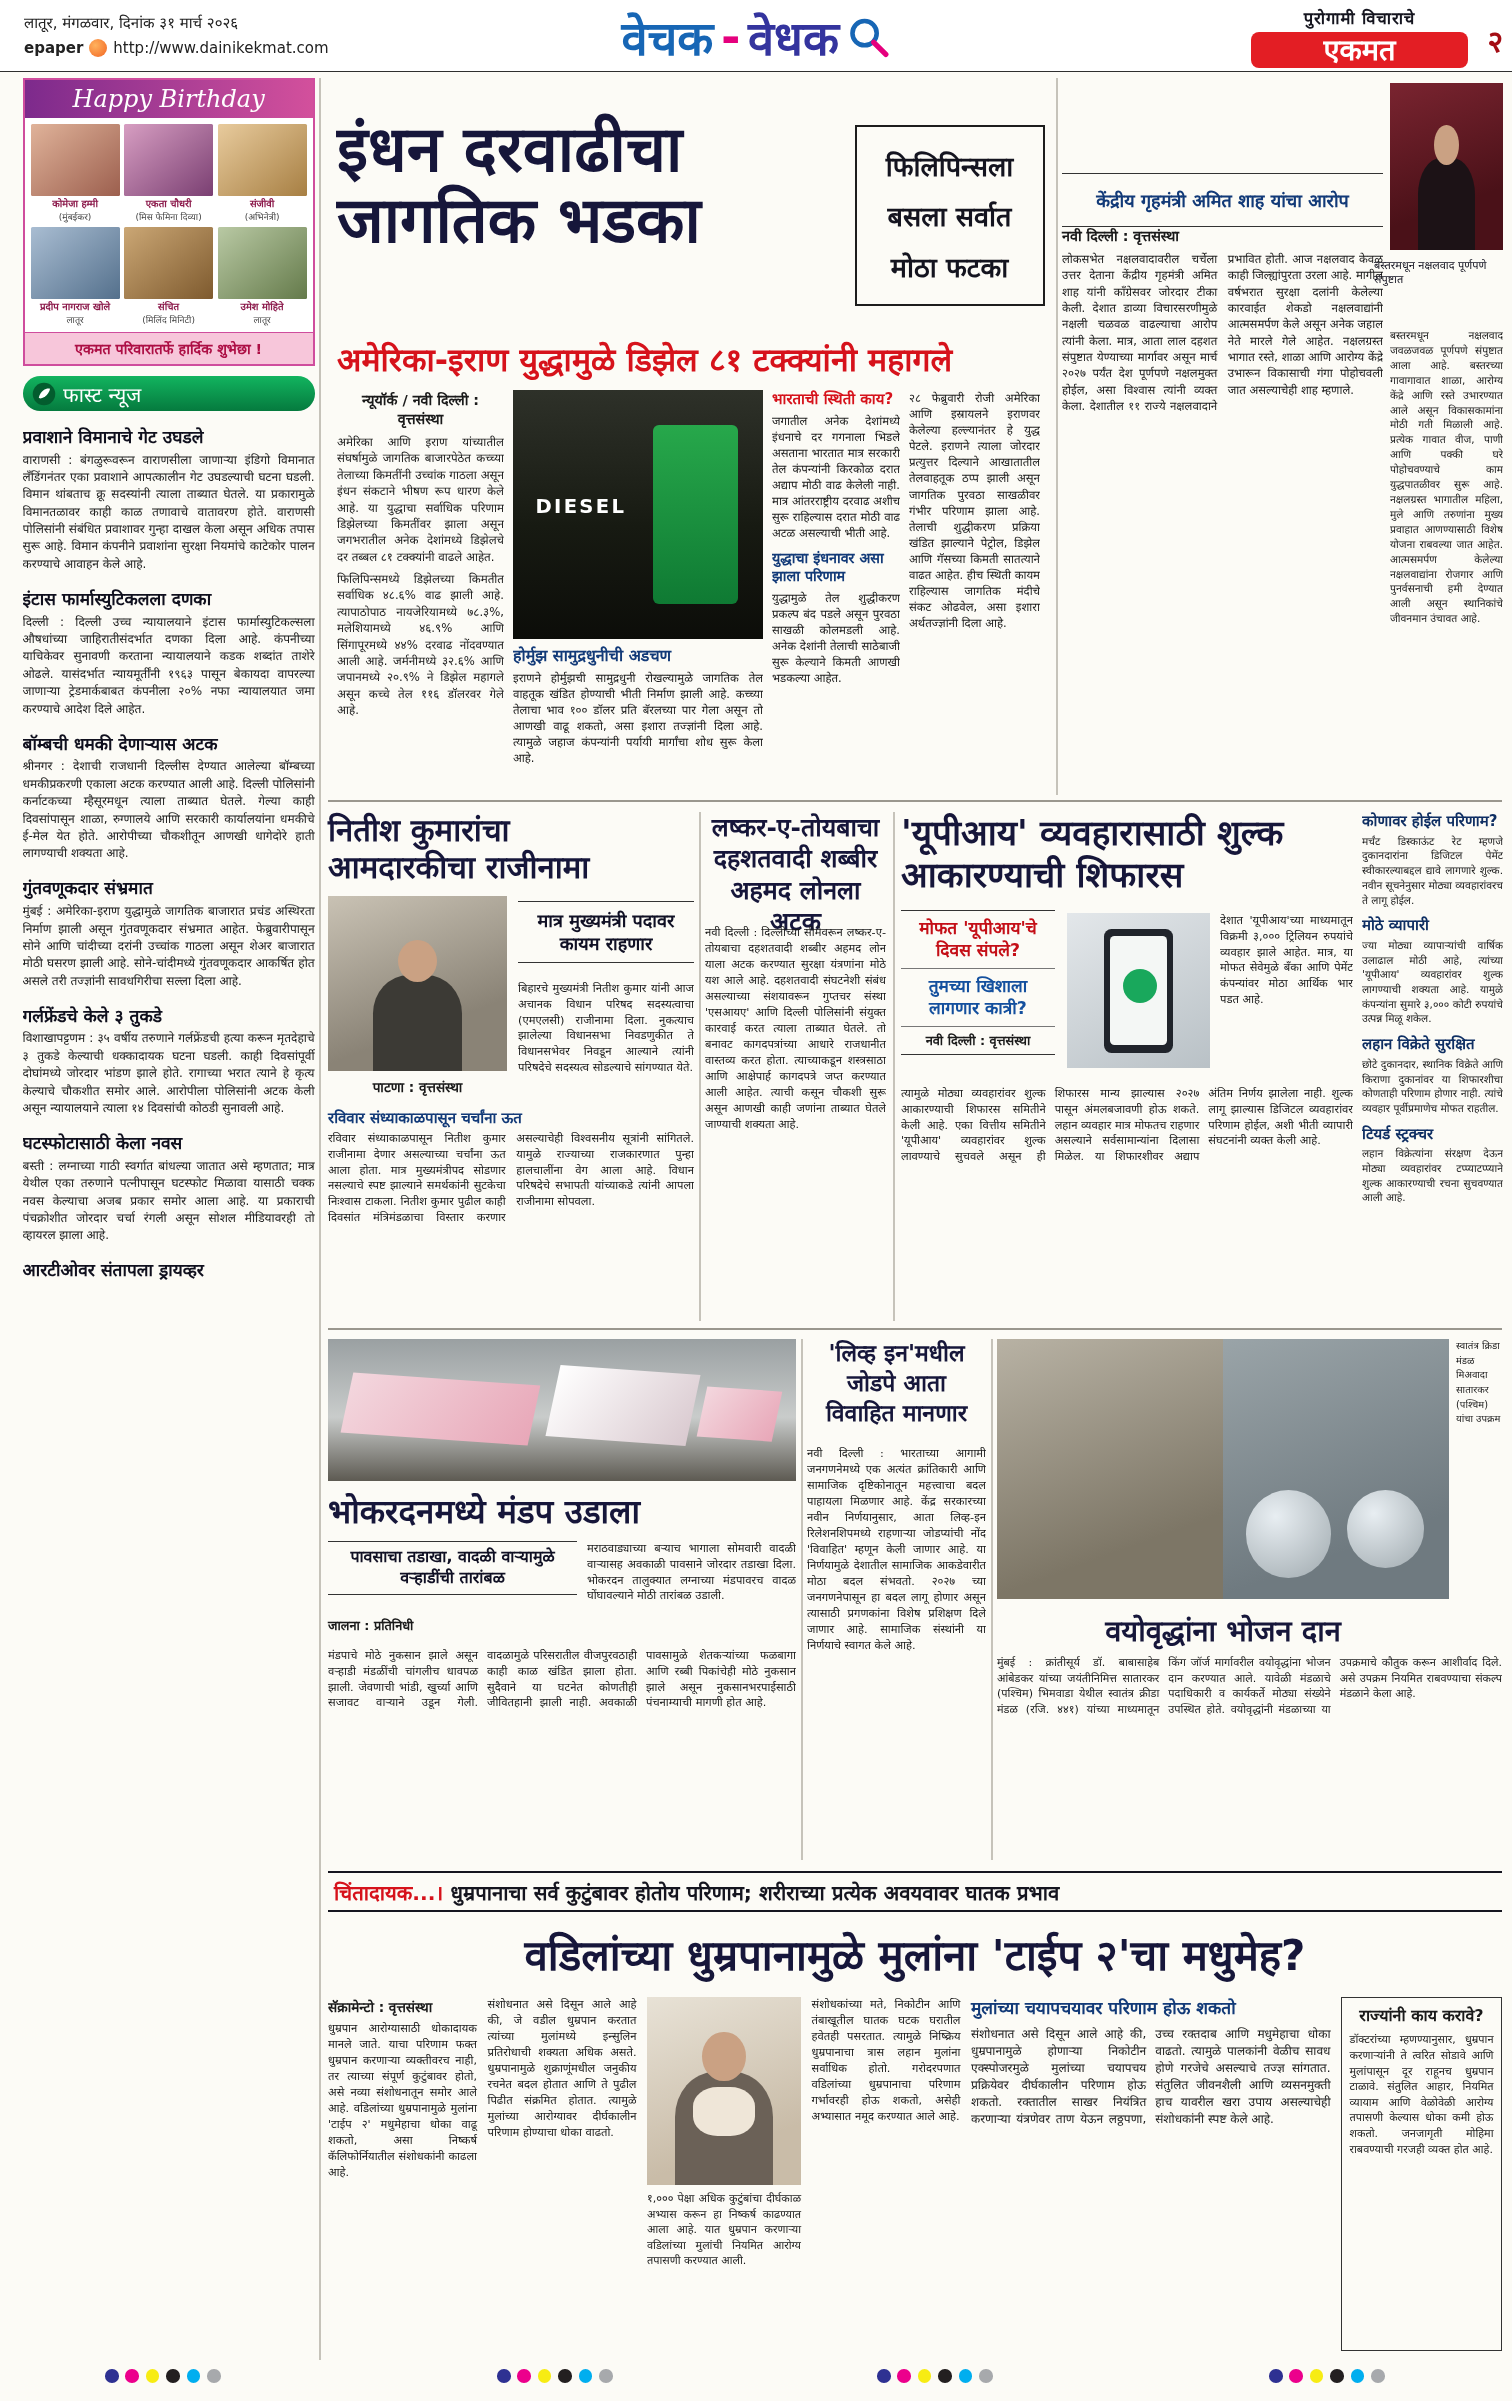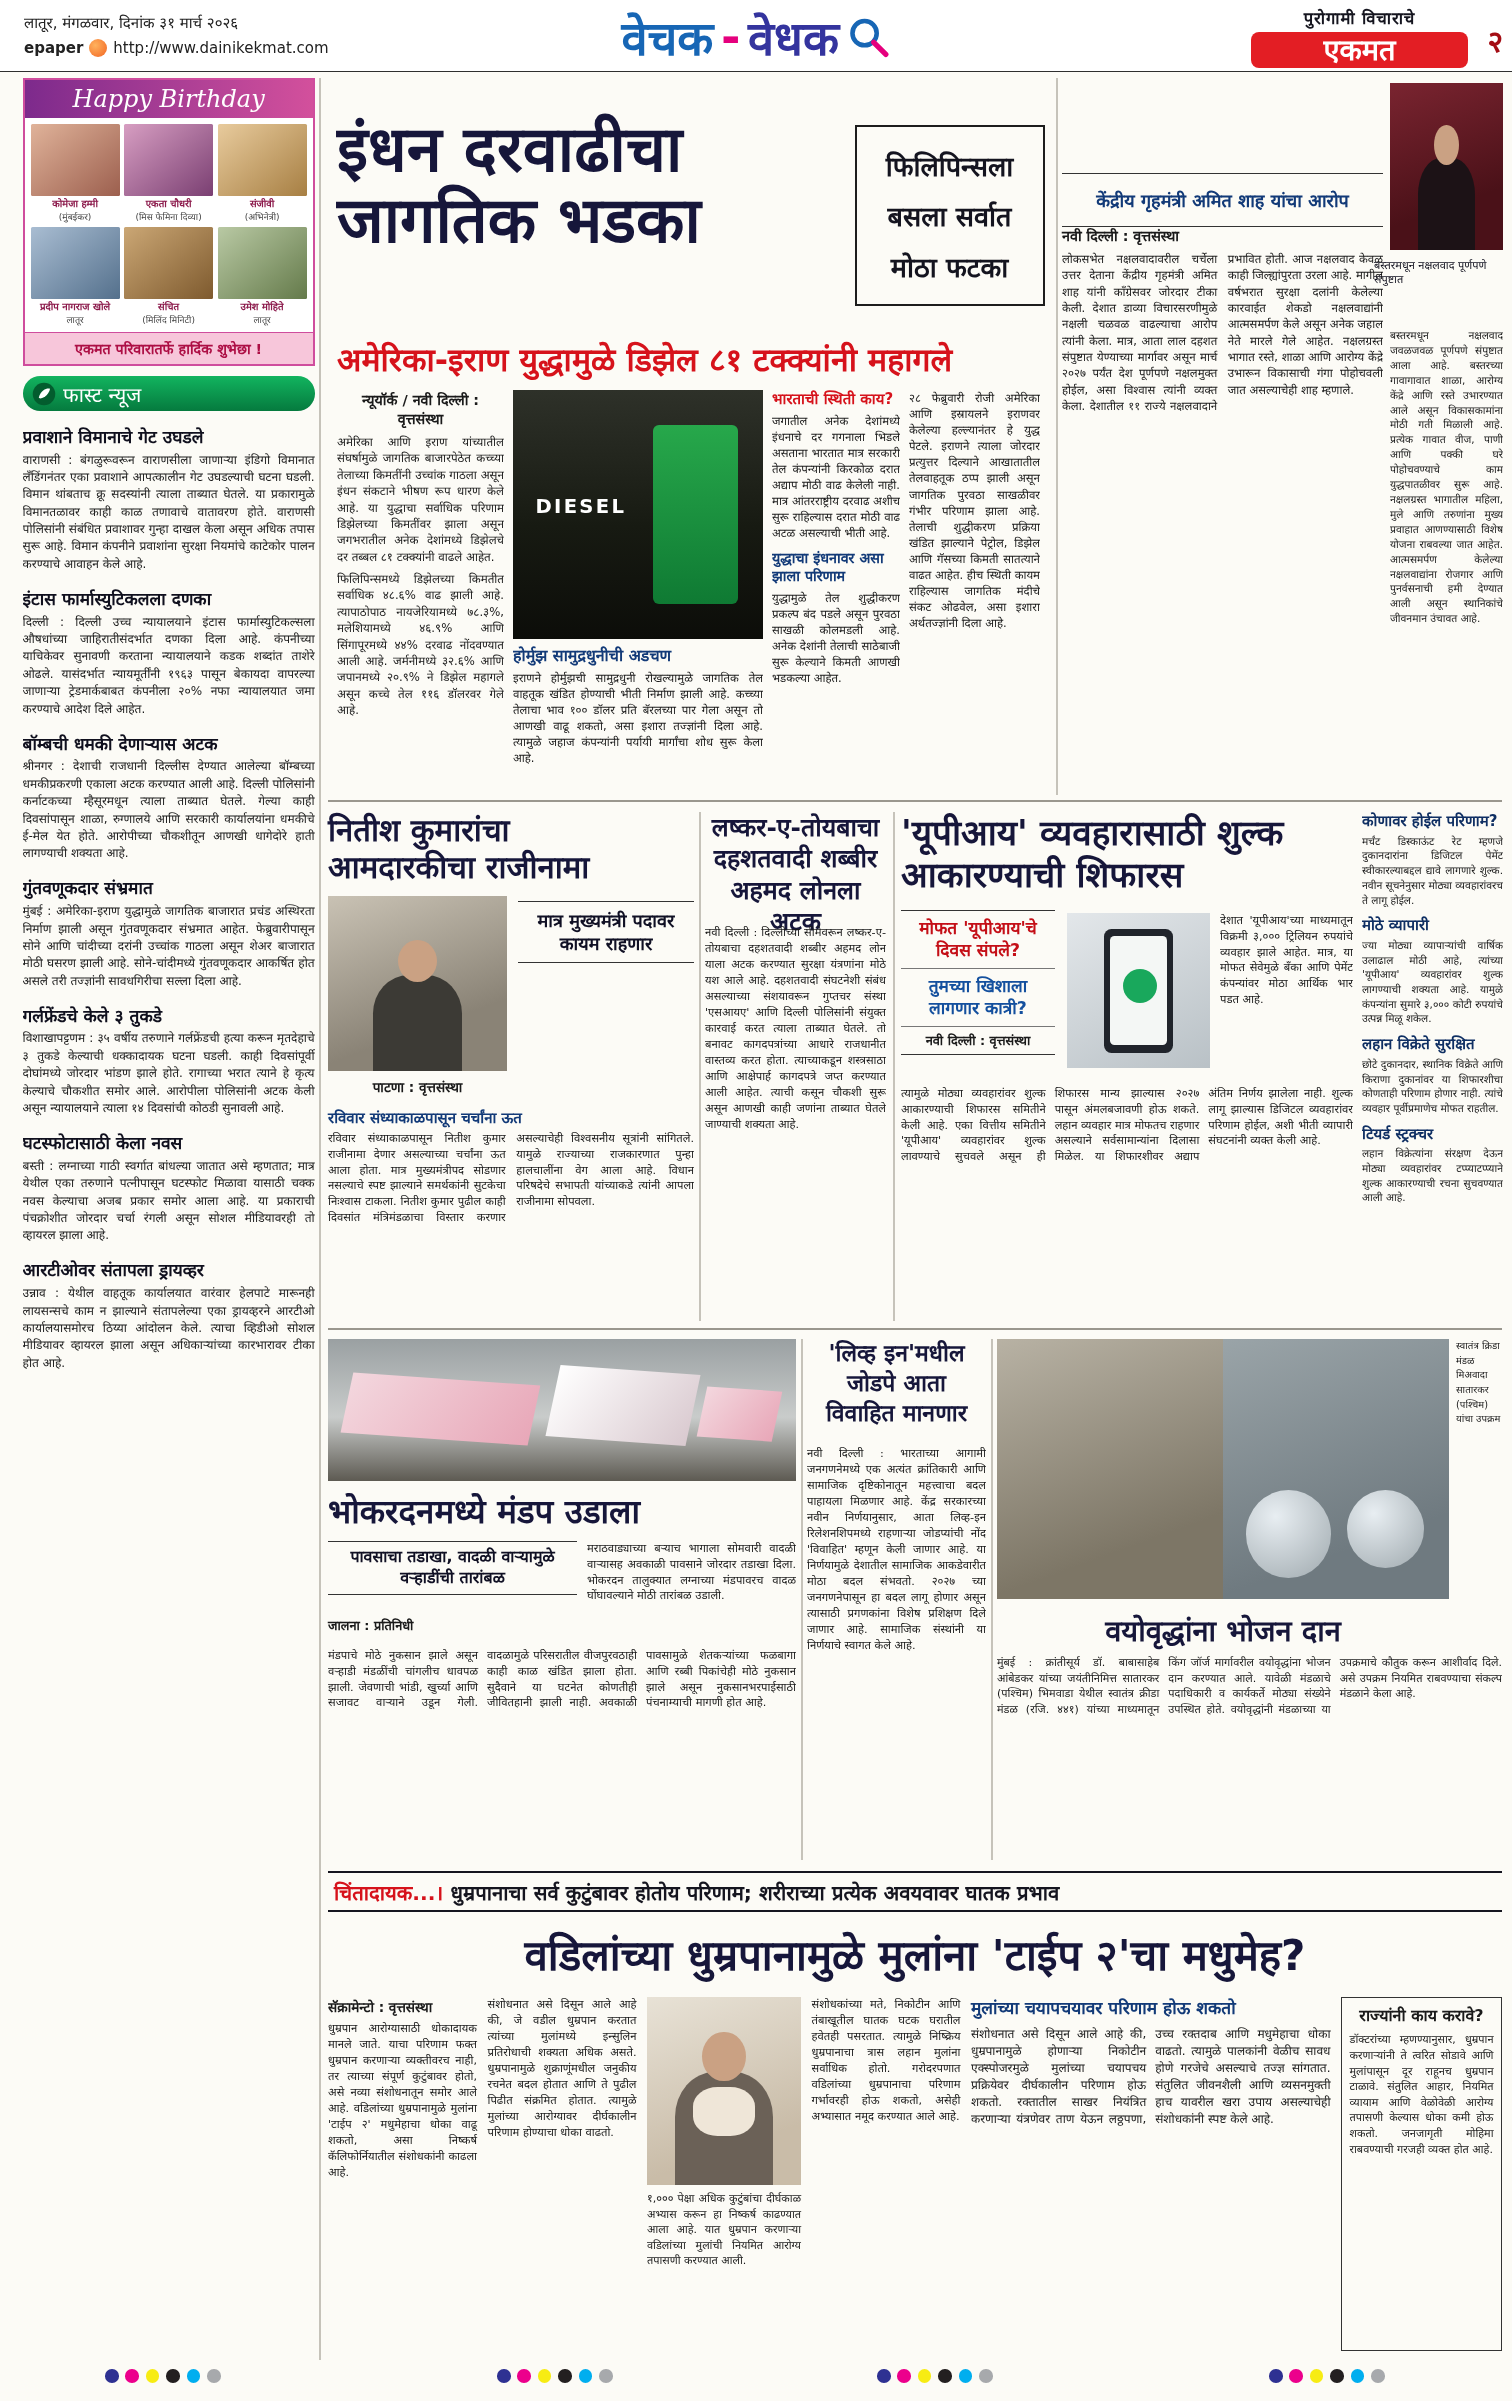--- a/index.html
+++ b/index.html
@@ -247,21 +247,20 @@
   <div class="fn-item">
     <h3>गर्लफ्रेंडचे केले ३ तुकडे</h3>
     <p>विशाखापट्टणम : ३५ वर्षीय तरुणाने गर्लफ्रेंडची हत्या करून मृतदेहाचे ३ तुकडे केल्याची धक्कादायक घटना घडली. काही दिवसांपूर्वी दोघांमध्ये जोरदार भांडण झाले होते. रागाच्या भरात त्याने हे कृत्य केल्याचे चौकशीत समोर आले. आरोपीला पोलिसांनी अटक केली असून न्यायालयाने त्याला १४ दिवसांची कोठडी सुनावली आहे.</p>
   </div>
   <div class="fn-item">
     <h3>घटस्फोटासाठी केला नवस</h3>
     <p>बस्ती : लग्नाच्या गाठी स्वर्गात बांधल्या जातात असे म्हणतात; मात्र येथील एका तरुणाने पत्नीपासून घटस्फोट मिळावा यासाठी चक्क नवस केल्याचा अजब प्रकार समोर आला आहे. या प्रकाराची पंचक्रोशीत जोरदार चर्चा रंगली असून सोशल मीडियावरही तो व्हायरल झाला आहे.</p>
   </div>
   <div class="fn-item">
     <h3>आरटीओवर संतापला ड्रायव्हर</h3>
-    <p>उन्नाव : येथील वाहतूक कार्यालयात वारंवार हेलपाटे मारूनही लायसन्सचे काम न झाल्याने संतापलेल्या एका ड्रायव्हरने आरटीओ कार्यालयासमोरच ठिय्या आंदोलन केले. त्याचा व्हिडीओ सोशल मीडियावर व्हायरल झाला असून अधिकाऱ्यांच्या कारभारावर टीका होत आहे.</p>
   </div>
 </div>
 
 <div id="fuel">
   <div class="fuel-hl">
     <div>इंधन दरवाढीचा</div>
     <div>जागतिक भडका</div>
   </div>
   <div class="fuel-kick">
     <div>फिलिपिन्सला</div>
@@ -311,20 +310,21 @@
 <div id="nitish">
   <div class="nt-hl">
     <div>नितीश कुमारांचा</div>
     <div>आमदारकीचा राजीनामा</div>
   </div>
   <div class="nt-photo">
       <div class="sil"></div>
     </div>
   <div class="nt-byl">पाटणा : वृत्तसंस्था</div>
   <div class="nt-box">मात्र मुख्यमंत्री पदावर कायम राहणार</div>
+  <div class="nt-b1">बिहारचे मुख्यमंत्री नितीश कुमार यांनी आज अचानक विधान परिषद सदस्यत्वाचा (एमएलसी) राजीनामा दिला. नुकत्याच झालेल्या विधानसभा निवडणुकीत ते विधानसभेवर निवडून आल्याने त्यांनी परिषदेचे सदस्यत्व सोडल्याचे सांगण्यात येते.</div>
   <div class="nt-sec-t">रविवार संध्याकाळपासून चर्चांना ऊत</div>
   <div class="nt-sec-b">रविवार संध्याकाळपासून नितीश कुमार राजीनामा देणार असल्याच्या चर्चांना ऊत आला होता. मात्र मुख्यमंत्रीपद सोडणार नसल्याचे स्पष्ट झाल्याने समर्थकांनी सुटकेचा निःश्वास टाकला. नितीश कुमार पुढील काही दिवसांत मंत्रिमंडळाचा विस्तार करणार असल्याचेही विश्वसनीय सूत्रांनी सांगितले. यामुळे राज्याच्या राजकारणात पुन्हा हालचालींना वेग आला आहे. विधान परिषदेचे सभापती यांच्याकडे त्यांनी आपला राजीनामा सोपवला.</div>
 </div>
 
 <div id="lashkar">
   <div class="lk-hl">
     <div>लष्कर-ए-तोयबाचा</div>
     <div>दहशतवादी शब्बीर</div>
     <div>अहमद लोनला अटक</div>
   </div>

